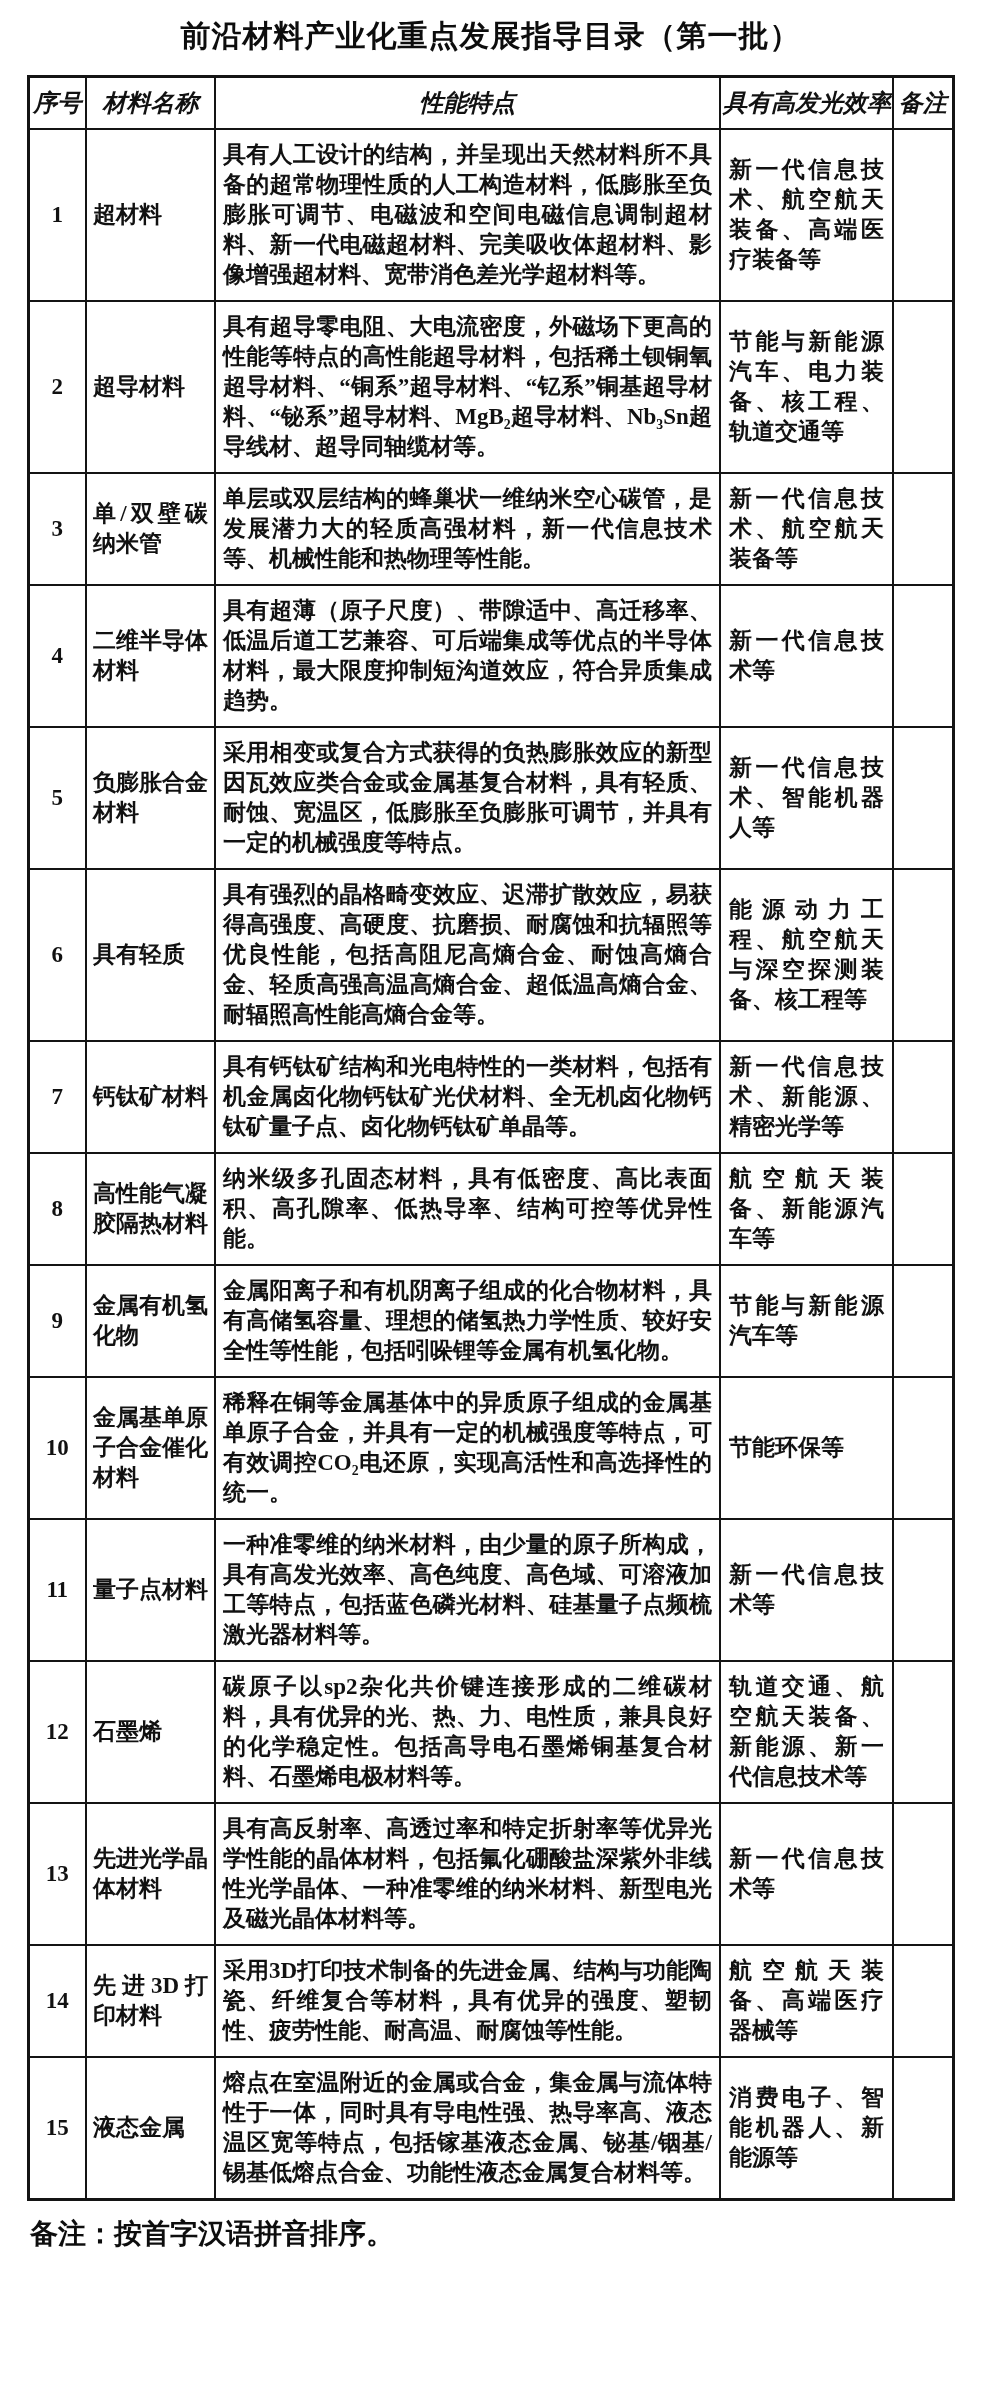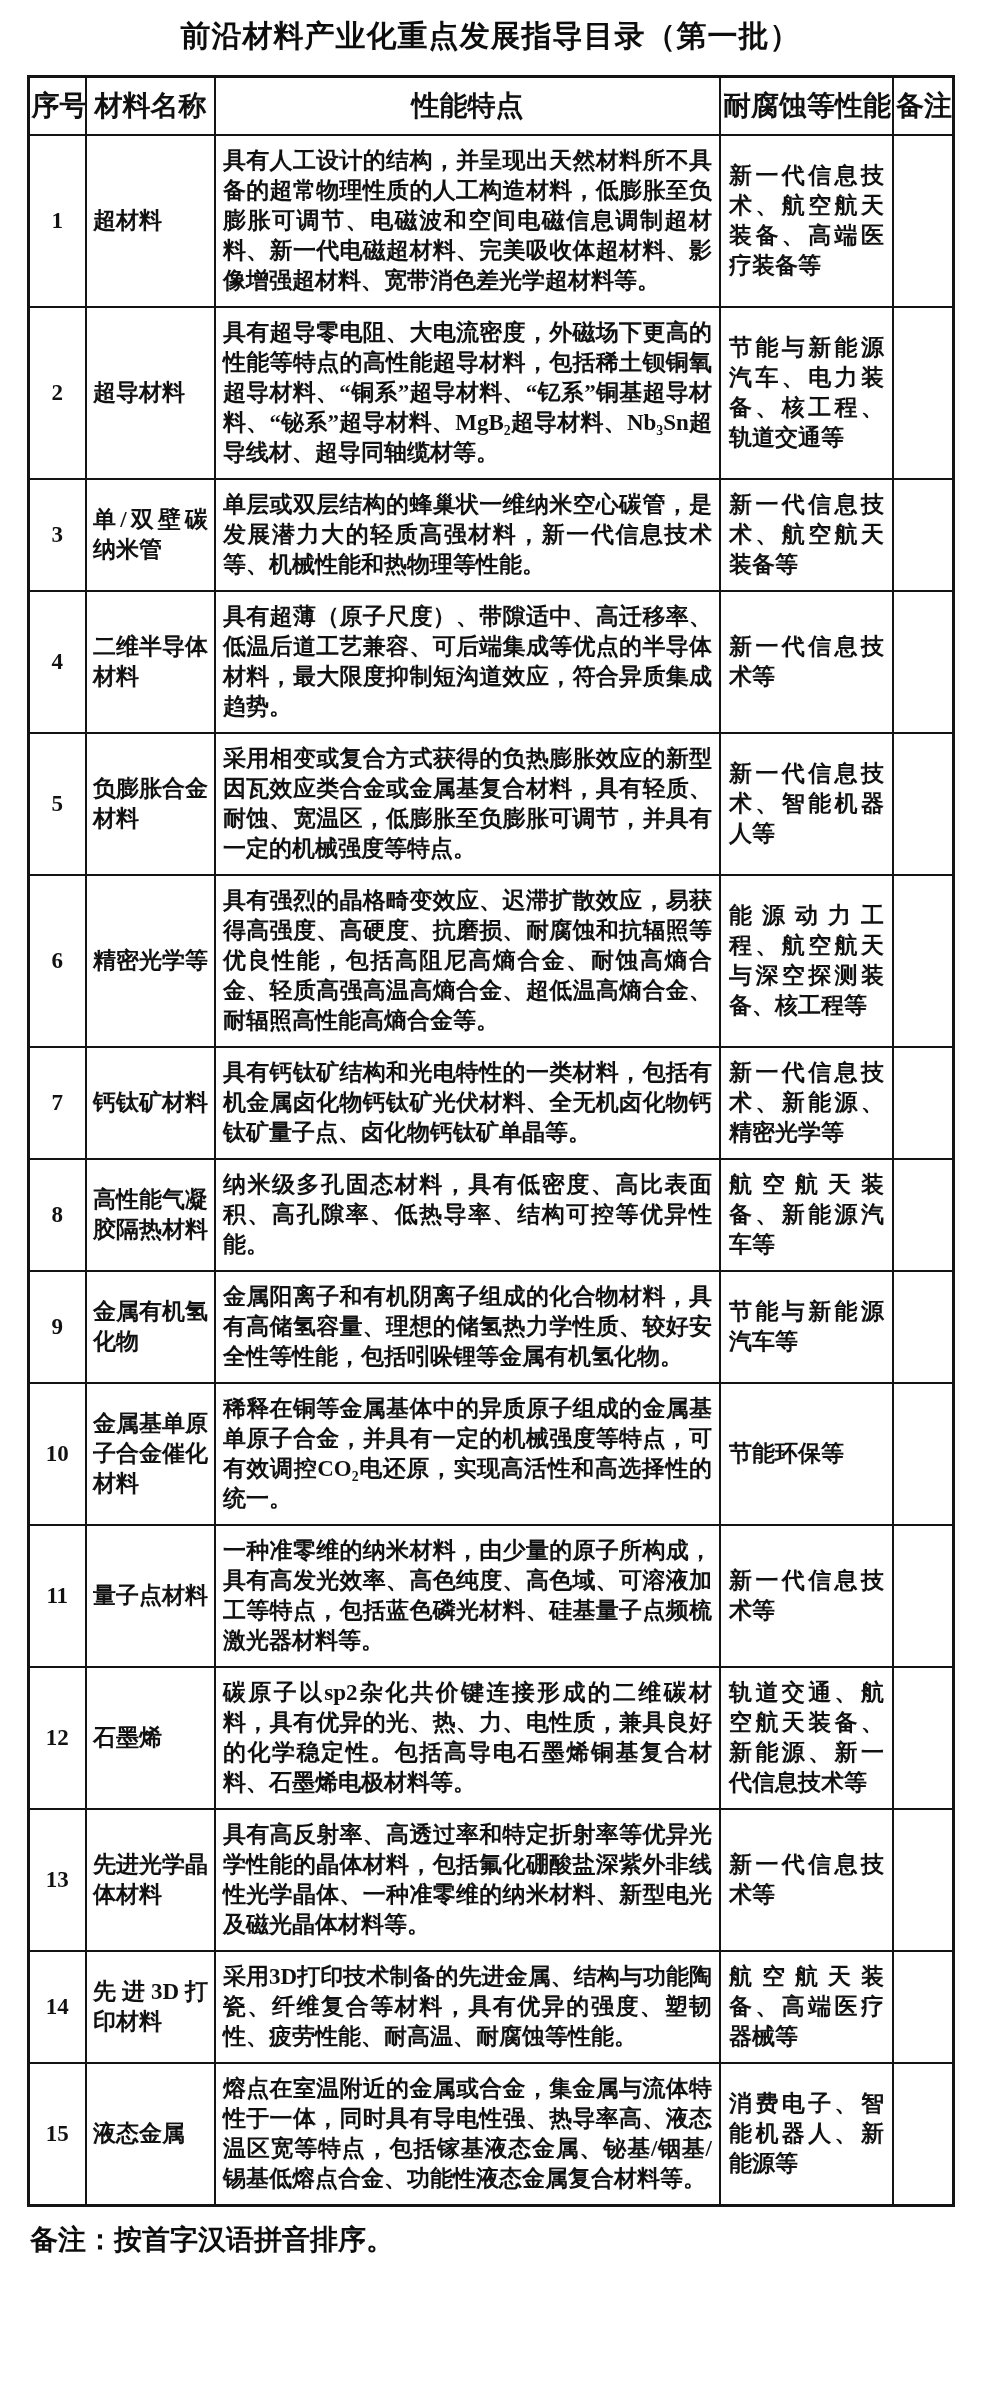--- a/index.html
+++ b/index.html
@@ -37,26 +37,27 @@
   col.c-app    { width: 173px; }
   col.c-remark { width: 60px; }
   table.materials th,
   table.materials td {
     border: 2px solid #141414;
     vertical-align: middle;
     box-sizing: border-box;
     word-break: break-all;
   }
   table.materials th {
-    font-size: 28px;
+    font-size: 24px;
     font-weight: bold;
     padding: 9px 2px;
     text-align: center;
     white-space: nowrap;
     overflow: hidden;
+    font-style: italic;
   }
   table.materials td {
     font-size: 23px;
     font-weight: bold;
     line-height: 30px;
   }
   td.no {
     text-align: center;
     padding: 4px 2px;
   }
@@ -98,21 +99,21 @@
         <col class="c-name">
         <col class="c-feat">
         <col class="c-app">
         <col class="c-remark">
     </colgroup>
     <thead>
       <tr>
         <th>序号</th>
         <th>材料名称</th>
         <th>性能特点</th>
-        <th>耐腐蚀等性能</th>
+        <th>具有高发光效率</th>
         <th>备注</th>
       </tr>
     </thead>
     <tbody>
       <tr>
         <td class="no">1</td>
         <td class="name">超材料</td>
         <td class="feat">具有人工设计的结构，并呈现出天然材料所不具备的超常物理性质的人工构造材料，低膨胀至负膨胀可调节、电磁波和空间电磁信息调制超材料、新一代电磁超材料、完美吸收体超材料、影像增强超材料、宽带消色差光学超材料等。</td>
         <td class="app">新一代信息技术、航空航天装备、高端医疗装备等</td>
         <td class="remark"></td>
@@ -140,21 +141,21 @@
       </tr>
       <tr>
         <td class="no">5</td>
         <td class="name">负膨胀合金材料</td>
         <td class="feat">采用相变或复合方式获得的负热膨胀效应的新型因瓦效应类合金或金属基复合材料，具有轻质、耐蚀、宽温区，低膨胀至负膨胀可调节，并具有一定的机械强度等特点。</td>
         <td class="app">新一代信息技术、智能机器人等</td>
         <td class="remark"></td>
       </tr>
       <tr>
         <td class="no">6</td>
-        <td class="name">精密光学等</td>
+        <td class="name">具有轻质</td>
         <td class="feat">具有强烈的晶格畸变效应、迟滞扩散效应，易获得高强度、高硬度、抗磨损、耐腐蚀和抗辐照等优良性能，包括高阻尼高熵合金、耐蚀高熵合金、轻质高强高温高熵合金、超低温高熵合金、耐辐照高性能高熵合金等。</td>
         <td class="app">能源动力工程、航空航天与深空探测装备、核工程等</td>
         <td class="remark"></td>
       </tr>
       <tr>
         <td class="no">7</td>
         <td class="name">钙钛矿材料</td>
         <td class="feat">具有钙钛矿结构和光电特性的一类材料，包括有机金属卤化物钙钛矿光伏材料、全无机卤化物钙钛矿量子点、卤化物钙钛矿单晶等。</td>
         <td class="app">新一代信息技术、新能源、精密光学等</td>
         <td class="remark"></td>

